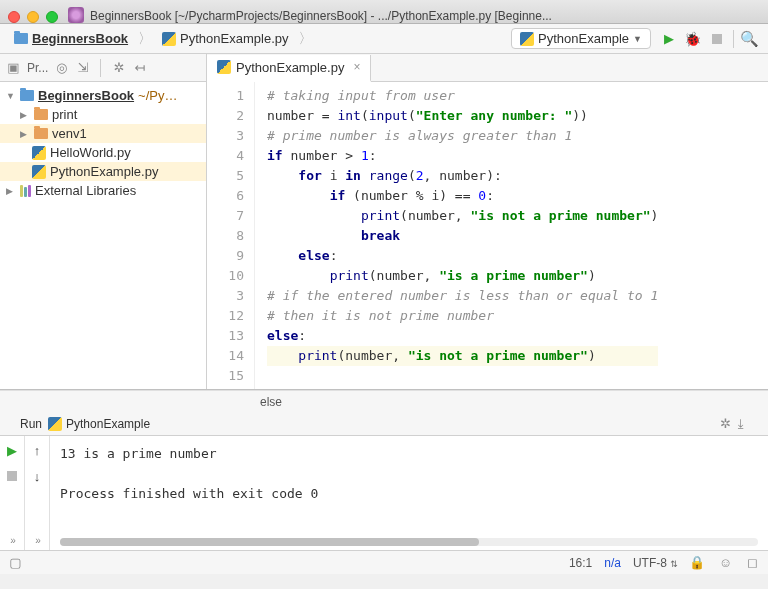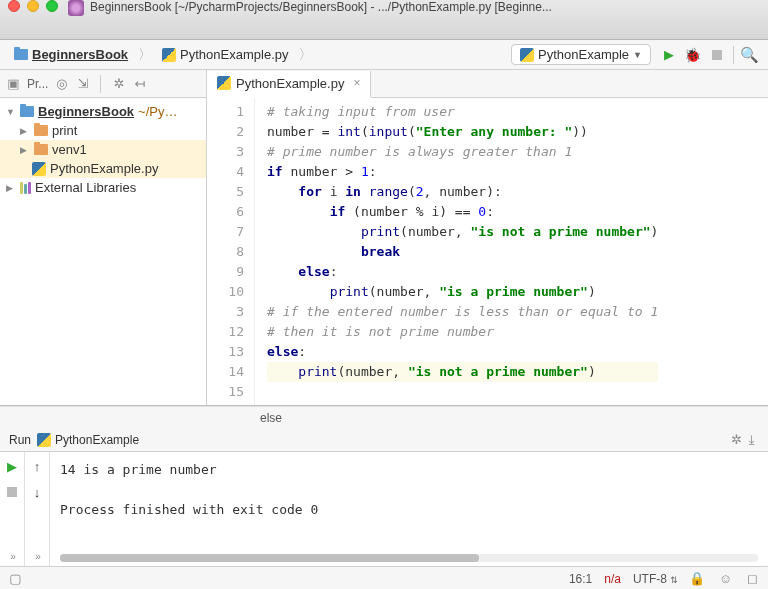--- a/index.html
+++ b/index.html
@@ -1,17 +1,17 @@
 <!DOCTYPE html>
 <html><head>
 <meta charset="utf-8">
 <style>
   * { box-sizing: border-box; margin: 0; padding: 0; }
   body { font-family: -apple-system, "Helvetica Neue", Arial, sans-serif; font-size: 13px; color: #333; background: #f0f0f0; width: 768px; height: 589px; overflow: hidden; }
-  .titlebar { height: 40px; background: linear-gradient(#e8e8e8,#d6d6d6); display: flex; align-items: flex-start; padding: 0 8px; border-bottom: 1px solid #b5b5b5; }
+  .titlebar { height: 24px; background: linear-gradient(#e8e8e8,#d6d6d6); display: flex; align-items: flex-end; padding: 0 8px; border-bottom: 1px solid #b5b5b5; }
   .traffic { display: flex; gap: 7px; margin-right: 10px; }
   .dot { width: 12px; height: 12px; border-radius: 50%; }
   .dot.red { background: #ff5f56; border:1px solid #e0443e;}
   .dot.yel { background: #ffbd2e; border:1px solid #dea123;}
   .dot.grn { background: #27c93f; border:1px solid #1aab29;}
   .appicon { width:16px; height:16px; background:radial-gradient(circle,#d89bde 30%,#9c5ba3 70%); border-radius:3px; margin-right:6px;}
   .title { font-size: 12px; color:#444; white-space:nowrap; overflow:hidden; }
   .navbar { height: 30px; background: #f6f6f6; border-bottom:1px solid #d0d0d0; display:flex; align-items:center; padding:0 6px; }
   .crumb { display:flex; align-items:center; gap:4px; padding:2px 8px; border-radius:3px; }
   .crumb-sep { color:#aaa; margin:0 2px; font-size:14px;}
@@ -50,32 +50,32 @@
   .gutter { width:48px; text-align:right; color:#a0a0a0; padding:4px 10px 4px 0; background:#fff; border-right:1px solid #eee; line-height:20px; user-select:none;}
   .code { padding:4px 0 4px 12px; line-height:20px; white-space:pre;}
   .cline.cur { background:#fcfae8;}
   .c  { color:#909090; font-style:italic;}
   .kw { color:#000080; font-weight:bold;}
   .fn { color:#000080;}
   .s  { color:#008000; font-weight:bold;}
   .n  { color:#0000ff;}
   .breadcrumb-bar { height:22px; background:#f6f6f6; border-top:1px solid #e0e0e0; display:flex; align-items:center; padding-left:260px; font-size:12px; color:#555;}
   .runpanel { height:138px; display:flex; flex-direction:column; background:#fff;}
-  .runhead { height:24px; background:#f6f6f6; border-bottom:1px solid #d0d0d0; display:flex; align-items:center; padding:0 9px; font-size:12px;}
+  .runhead { height:24px; background:#f6f6f6; border-bottom:1px solid #d0d0d0; display:flex; align-items:center; padding:0 20px; font-size:12px;}
   .runbody { flex:1; display:flex;}
   .runcol { width:24px; display:flex; flex-direction:column; align-items:center; padding:4px 0; gap:6px; }
   .runcol .tb-btn{width:20px;height:20px;}
   .rc-sep{width:1px;background:#e0e0e0;}
   .console { flex:1; font-family:"Menlo","Consolas",monospace; font-size:13px; padding:8px 10px; line-height:20px; position:relative;}
   .scrollbar { position:absolute; bottom:4px; left:10px; right:10px; height:8px; background:#eee; border-radius:4px;}
   .thumb { width:60%; height:100%; background:#c0c0c0; border-radius:4px;}
   .status { height:24px; background:#f6f6f6; border-top:1px solid #d0d0d0; display:flex; align-items:center; padding:0 8px; font-size:12px; color:#555; gap:12px;}
   .status .spacer{flex:1;}
   .lock{font-size:13px;color:#888;}
-  .grey{color:#b91c1c;}
+  .grey{color:#1d4ed8;}
   .dbl-chev{font-size:10px;color:#888;letter-spacing:-2px;}
 </style>
 </head>
 <body>
 
 <div class="titlebar">
   <div class="traffic">
     <div class="dot red"></div>
     <div class="dot yel"></div>
     <div class="dot grn"></div>
@@ -144,20 +144,24 @@
       </div>
       <div class="node" style="padding-left:20px">
         <span class="arrow">▶</span>
         <span class="orange-folder"></span>
         <span>print</span>
       </div>
       <div class="node sel" style="padding-left:20px">
         <span class="arrow">▶</span>
         <span class="orange-folder"></span>
         <span>venv1</span>
+      </div>
+      <div class="node" style="padding-left:32px">
+        <span class="py-icon"></span>
+        <span>HelloWorld.py</span>
       </div>
       <div class="node sel" style="padding-left:32px">
         <span class="py-icon"></span>
         <span>PythonExample.py</span>
       </div>
       <div class="node">
         <span class="arrow">▶</span>
         <span class="lib-icon">
             <span></span>
             <span></span>
@@ -222,21 +226,21 @@
           <span>↑</span>
         </div>
       <div class="tb-btn">
           <span>↓</span>
         </div>
       <div style="flex:1"></div>
       <span class="dbl-chev">»</span>
     </div>
     <div class="rc-sep"></div>
     <div class="console" id="console">
-        <div><span>14 is a prime number</span></div>
+        <div><span>13 is a prime number</span></div>
         <div><span>&nbsp;</span></div>
         <div><span>Process finished with exit code 0</span></div>
         <div class="scrollbar">
           <div class="thumb"></div>
         </div>
     </div>
   </div>
 </div>
 
 <div class="status">

